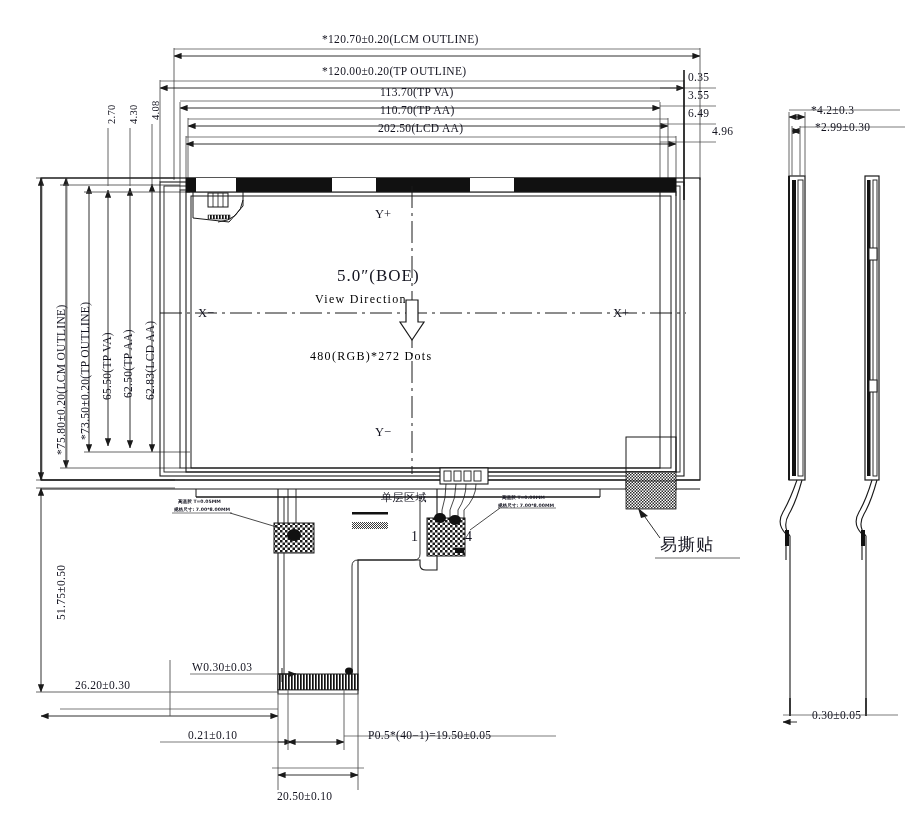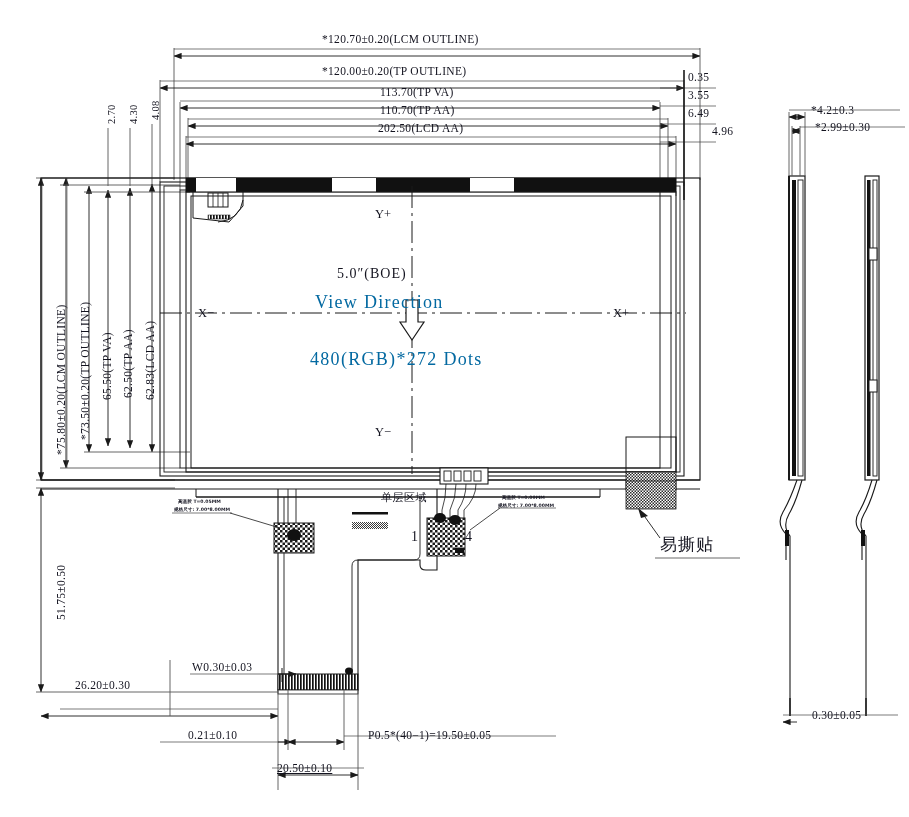--- a/index.html
+++ b/index.html
@@ -9,23 +9,23 @@
   svg{position:absolute;left:0;top:0;}
   .dim{font-family:"Liberation Serif",serif;font-size:11.5px;color:#13131f;
        letter-spacing:.3px;white-space:nowrap;position:absolute;}
   .dim.sm{font-size:10.5px;}
   .dim.vert{transform-origin:0 0;}
   .cn{font-family:Liberation Serif, serif;color:#13131f;white-space:nowrap;position:absolute;text-align:center;}
   .tiny{font-family:"DejaVu Sans",sans-serif;font-size:4.6px;color:#1b1b28;
         white-space:nowrap;position:absolute;line-height:6px;font-weight:bold;}
   .lbl{font-family:"Liberation Serif",serif;font-size:12.5px;color:#13131f;
        position:absolute;white-space:nowrap;}
-  .big{font-family:"Liberation Serif",serif;font-size:14px;color:#13131f;
+  .big{font-family:"Liberation Serif",serif;font-size:17px;color:#13131f;
        position:absolute;white-space:nowrap;letter-spacing:1px;}
-  .big2{font-family:"Liberation Serif",serif;font-size:18px;color:#0369a1;
+  .big2{font-family:"Liberation Serif",serif;font-size:12px;color:#000000;
        position:absolute;white-space:nowrap;letter-spacing:1.3px;}
 </style>
 </head>
 <body>
 
 <div class="stage">
 
 <svg width="909" height="817" viewBox="0 0 909 817">
   <defs>
     <pattern id="checker" width="5" height="5" patternUnits="userSpaceOnUse">
@@ -293,19 +293,19 @@
 <div class="tiny" style="left:174px;top:507px;">规格尺寸: 7.00*8.00MM</div>
 <div class="tiny" style="left:502px;top:495px;">高温胶 T=0.09MM</div>
 <div class="tiny" style="left:498px;top:503px;">规格尺寸: 7.00*8.00MM</div>
 <div class="lbl" style="left:411px;top:529px;font-size:14px;">1</div>
 <div class="lbl" style="left:465px;top:529px;font-size:14px;">4</div>
 
 <div class="dim" style="left:192px;top:661px;">W0.30±0.03</div>
 <div class="dim" style="left:75px;top:679px;">26.20±0.30</div>
 <div class="dim" style="left:188px;top:729px;">0.21±0.10</div>
 <div class="dim" style="left:368px;top:729px;">P0.5*(40−1)=19.50±0.05</div>
-<div class="dim" style="left:277px;top:762px;text-decoration:underline;">20.50±0.10</div>
+<div class="dim" style="left:277px;top:790px;">20.50±0.10</div>
 
 <div class="dim" style="left:811px;top:104px;">*4.2±0.3</div>
 <div class="dim" style="left:815px;top:121px;">*2.99±0.30</div>
 <div class="dim" style="left:812px;top:709px;">0.30±0.05</div>
 
 </div>
 
 </body></html>

